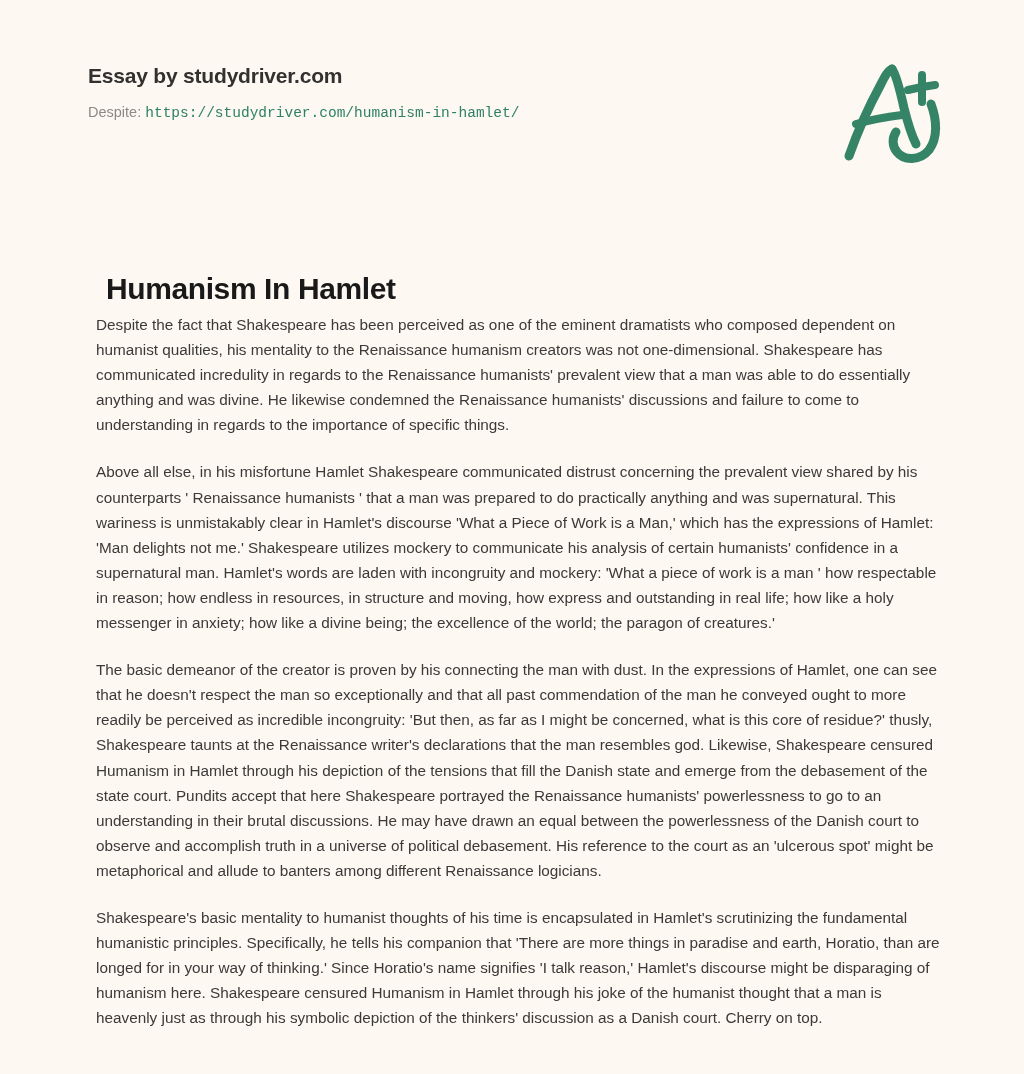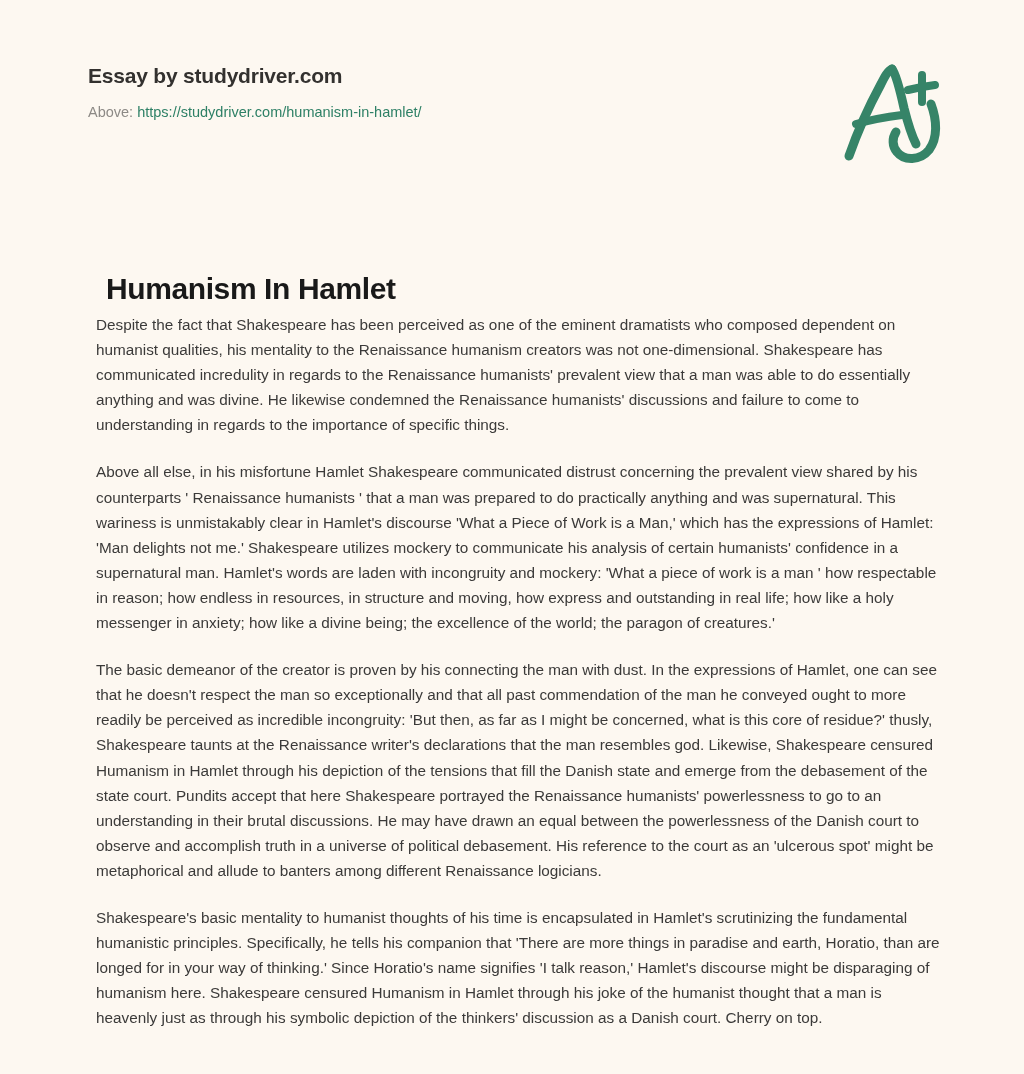--- a/index.html
+++ b/index.html
@@ -48,20 +48,21 @@
     white-space: nowrap;
   }
 
   .source-label {
     color: #8d8a86;
   }
 
   .source-url {
     color: #2e8066;
     text-decoration: none;
+    font-family: Liberation Mono, monospace;
   }
 
   
   .logo {
     position: absolute;
     right: 70px;
     top: 58px;
     width: 120px;
     height: 110px;
   }
@@ -106,21 +107,21 @@
   }
 </style>
 </head>
 <body>
 
 <div class="page">
 
   <div class="header">
     <h1 class="brand-title">Essay by studydriver.com</h1>
     <div class="source-line">
-      <span class="source-label">Above:</span>
+      <span class="source-label">Despite:</span>
       <a class="source-url" href="#">https://studydriver.com/humanism-in-hamlet/</a>
     </div>
   </div>
 
   <div class="logo">
     <svg viewBox="0 0 120 110" xmlns="http://www.w3.org/2000/svg">
       <g fill="none" stroke="#368468" stroke-linecap="round" stroke-linejoin="round">
 
         <path d="M15 98 C 22 78, 34 50, 47 26 C 50 20, 54 12, 58 11" stroke-width="9"></path>
 

